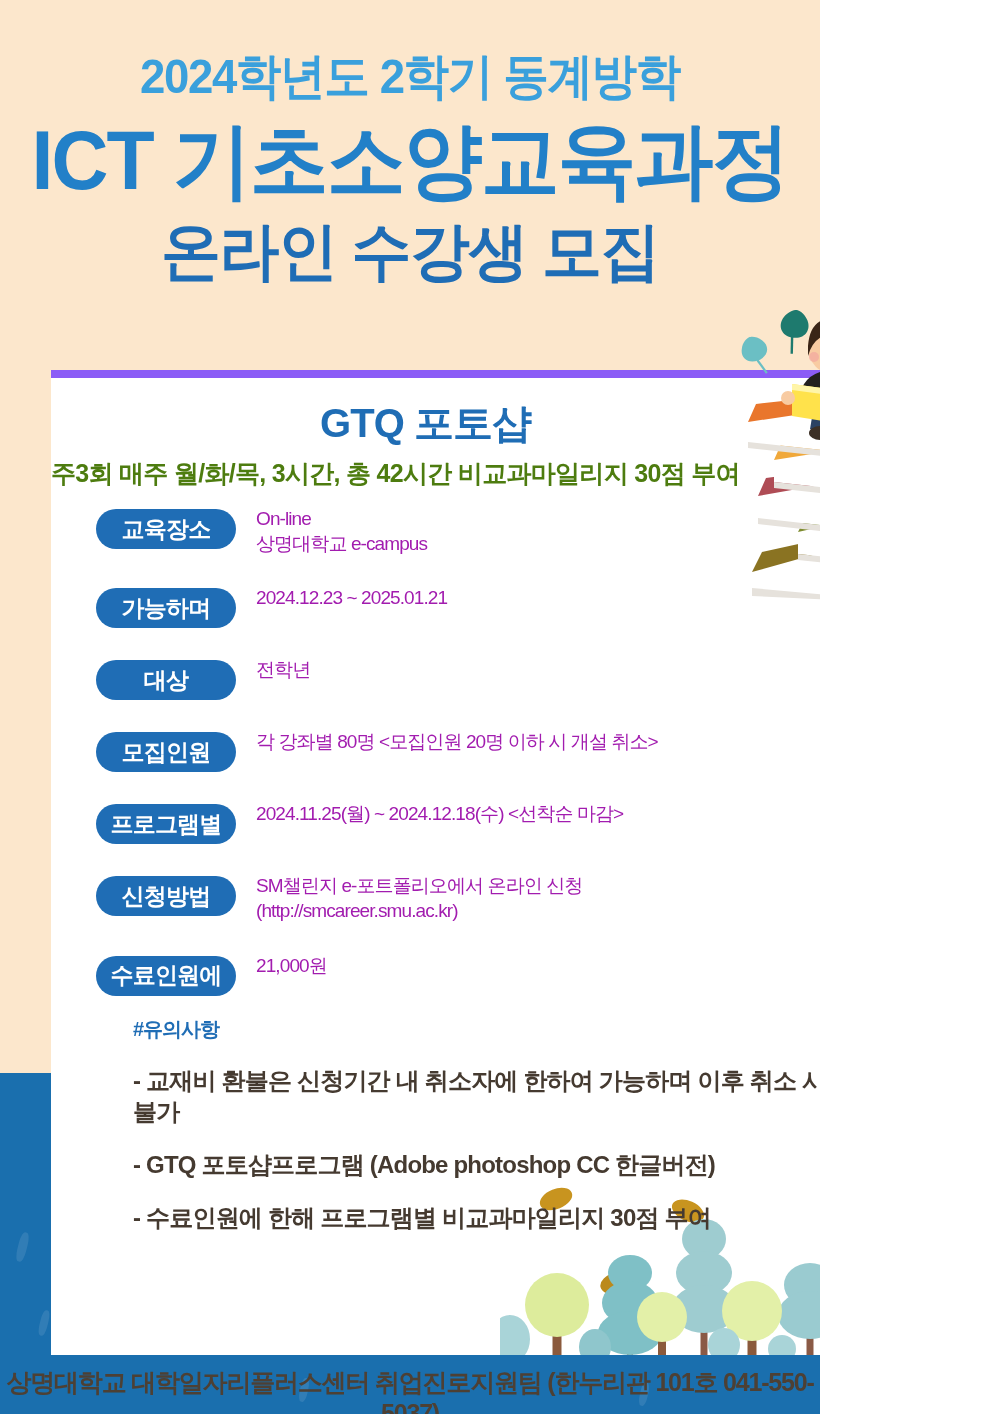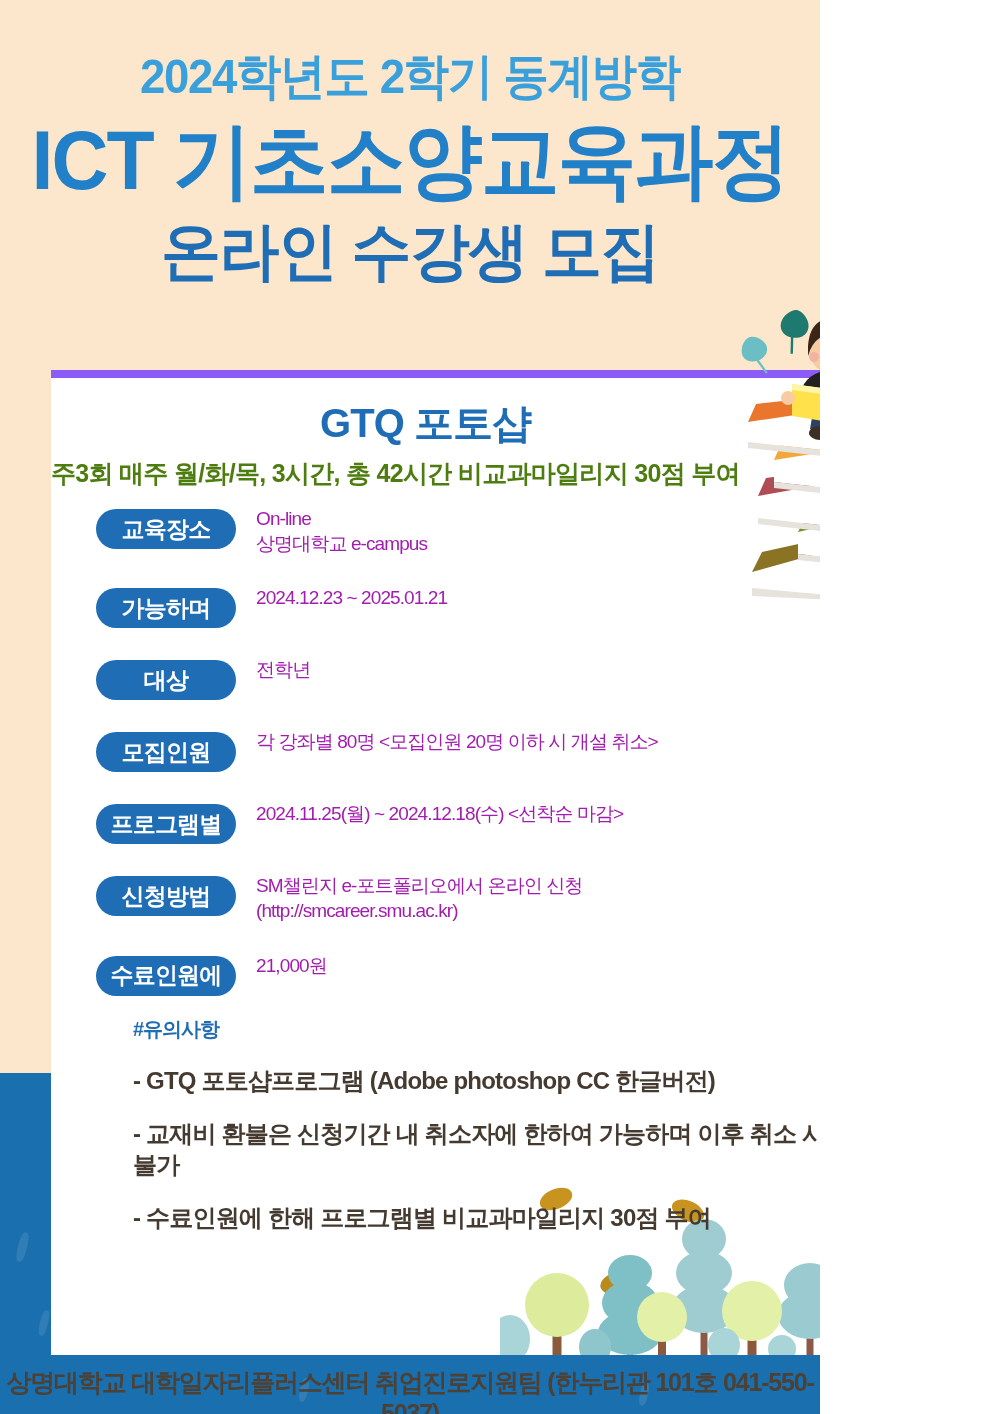--- a/index.html
+++ b/index.html
@@ -335,22 +335,22 @@
 
       <div class="row">
         <div class="pill">수료인원에</div>
         <div class="rowval">21,000원</div>
       </div>
 
     </div>
 
     <div class="notes">
       <div class="notes-title">#유의사항</div>
+      <div class="note-item">- 교재비 환불은 신청기간 내 취소자에 한하여 가능하며 이후 취소 시 환불 절대 불가</div>
       <div class="note-item">- GTQ 포토샵프로그램 (Adobe photoshop CC 한글버전)</div>
-      <div class="note-item">- 교재비 환불은 신청기간 내 취소자에 한하여 가능하며 이후 취소 시 환불 절대 불가</div>
       <div class="note-item">- 수료인원에 한해 프로그램별 비교과마일리지 30점 부여</div>
     </div>
 
     <svg style="position:absolute; left:449px; bottom:0; width:450px; height:178px;" viewBox="0 0 450 178">
 
       <ellipse cx="56" cy="22" rx="17" ry="10" fill="#C8941F" transform="rotate(-22 56 22)"></ellipse>
       <ellipse cx="188" cy="34" rx="17" ry="10" fill="#C8941F" transform="rotate(24 188 34)"></ellipse>
       <ellipse cx="118" cy="106" rx="18" ry="11" fill="#BB8A1C" transform="rotate(-14 118 106)"></ellipse>
 
       <path d="M402 178 L402 80" stroke="#8A5A46" stroke-width="9" fill="none"></path>

